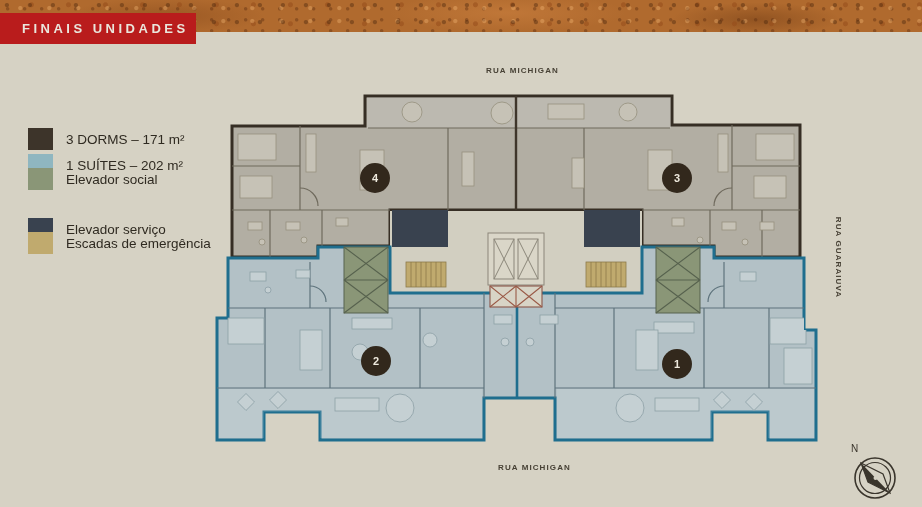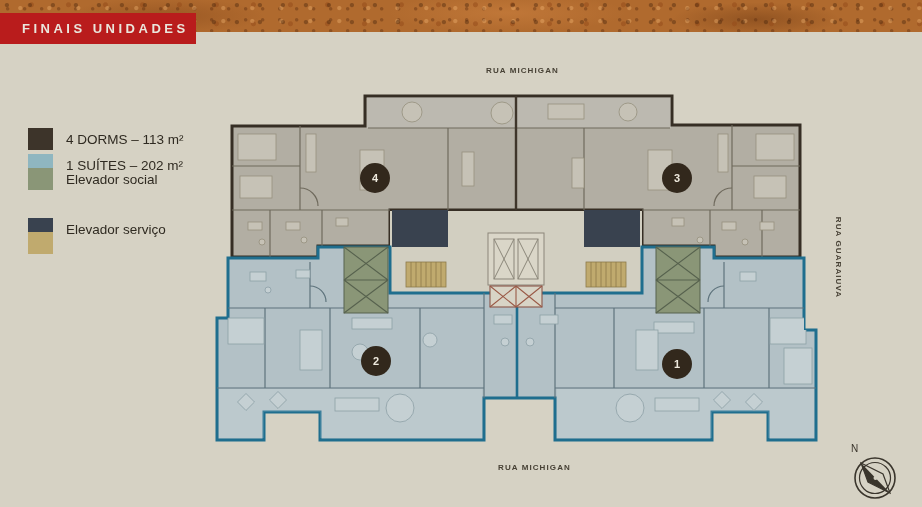--- a/index.html
+++ b/index.html
@@ -47,36 +47,37 @@
 <body>
 
 <div class="stage">
 
   <div class="band"></div>
   <div class="title-box" style="background-color: #b91c1c;">FINAIS UNIDADES</div>
 
   <div class="legend">
     <div class="legend-row" style="top:0px">
       <span class="sw" style="background-color: rgb(61, 52, 42);"></span>
-      <span class="lb">4 DORMS – 113 m²</span>
+      <span class="lb">3 DORMS – 171 m²</span>
     </div>
     <div class="legend-row" style="top:26px">
       <span class="sw" style="background-color: rgb(143, 182, 192);"></span>
       <span class="lb">1 SUÍTES – 202 m²</span>
     </div>
     <div class="legend-row" style="top:40px">
       <span class="sw" style="background-color: rgb(138, 150, 119);"></span>
       <span class="lb">Elevador social</span>
     </div>
     <div class="legend-row" style="top:90px">
       <span class="sw" style="background-color: rgb(57, 66, 79);"></span>
       <span class="lb">Elevador serviço</span>
     </div>
     <div class="legend-row" style="top:104px">
       <span class="sw" style="background-color: rgb(192, 170, 110);"></span>
+      <span class="lb">Escadas de emergência</span>
     </div>
   </div>
 
   <div class="street" style="left:486px;top:66px;">RUA MICHIGAN</div>
   <div class="street" style="left:498px;top:463px;">RUA MICHIGAN</div>
   <div class="street vert" style="left:795px;top:253px;width:86px;text-align:center;">RUA GUARAIUVA</div>
   <div class="north">N</div>
 
   <svg width="922" height="507" viewBox="0 0 922 507">
     <defs>

